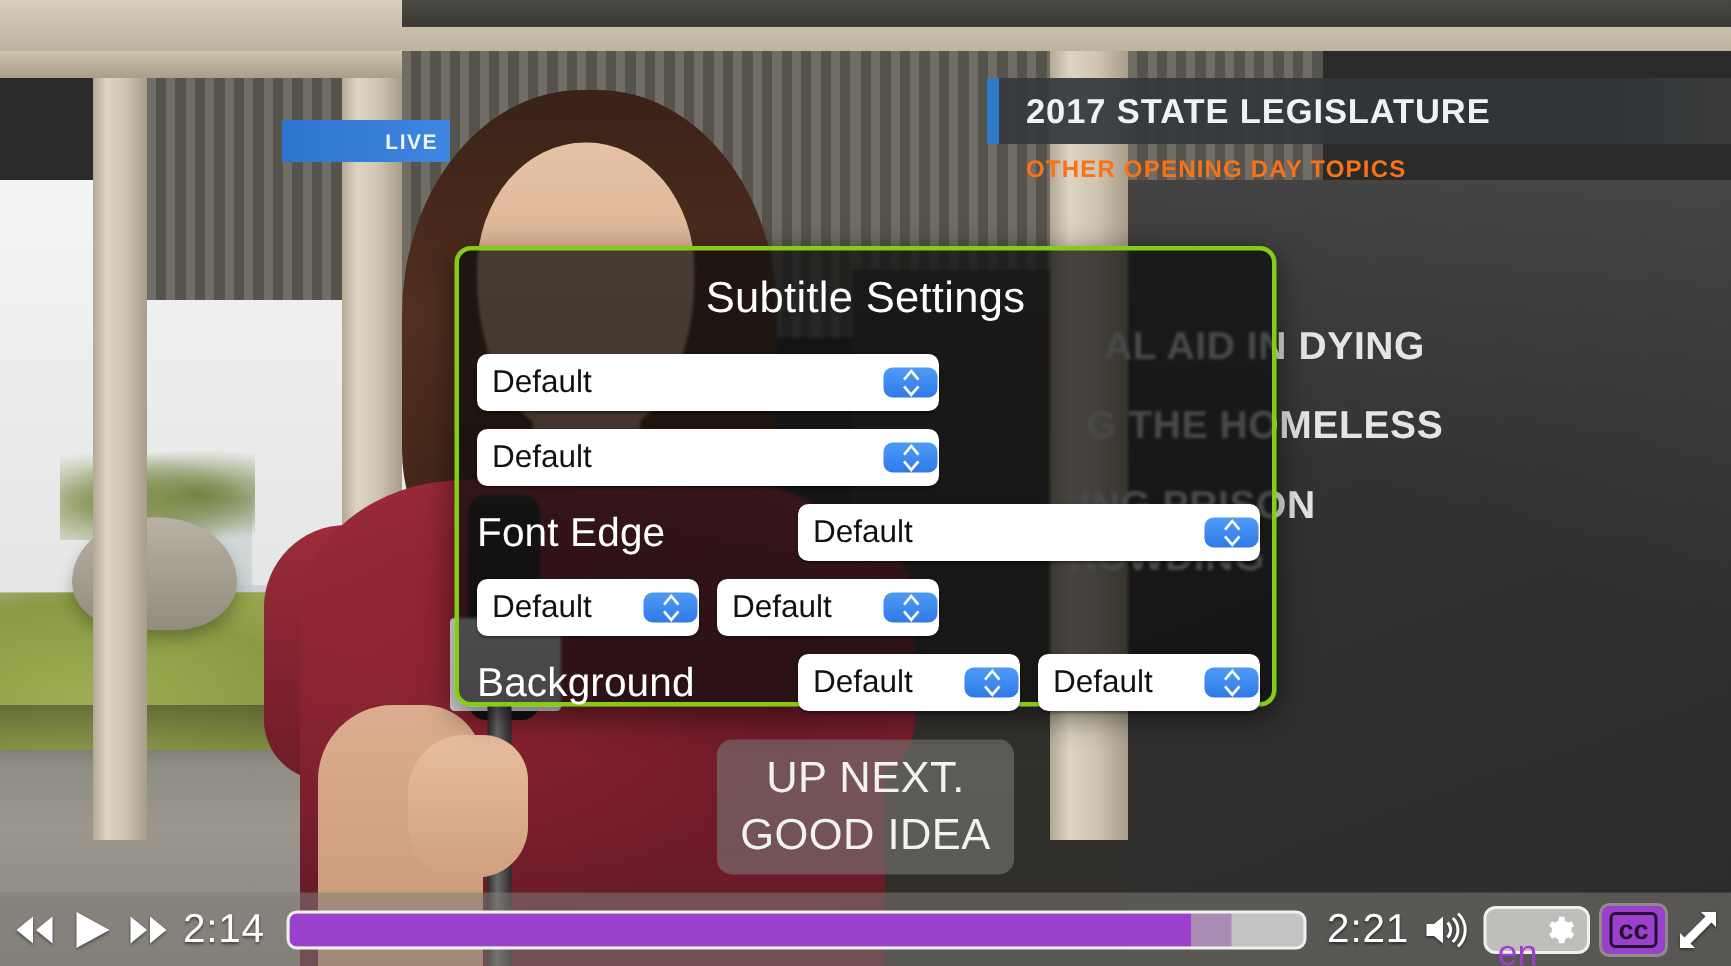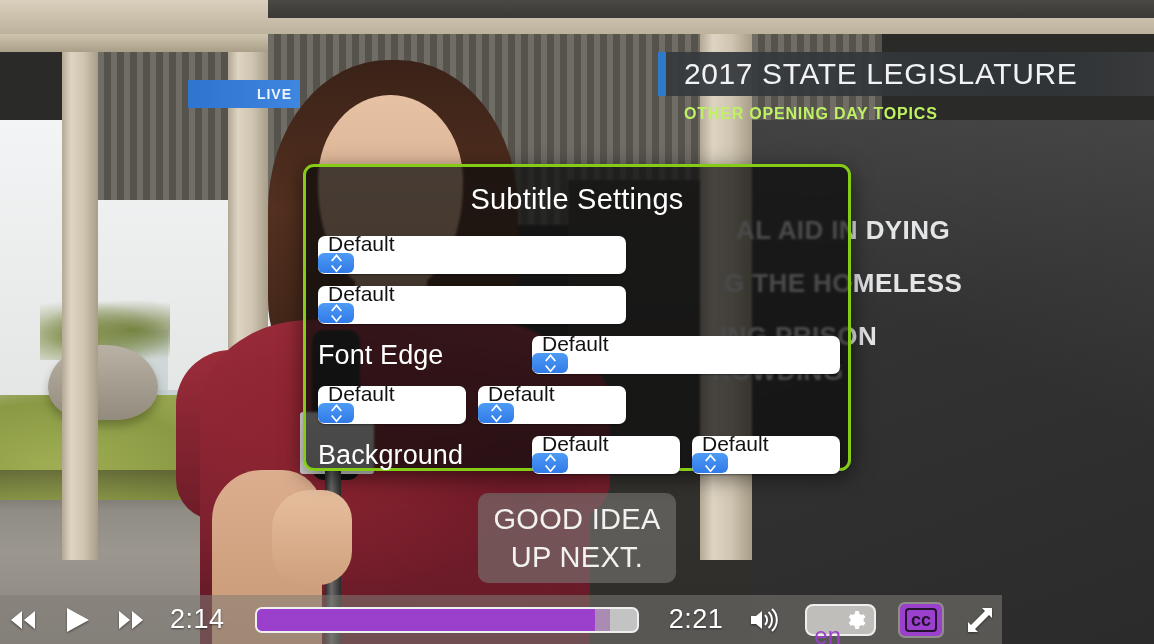--- a/index.html
+++ b/index.html
@@ -185,25 +185,25 @@
   .chyron { position: absolute; left: 658px; top: 52px; width: 496px; }
   .chyron-bar {
     position: relative; height: 44px;
     background: linear-gradient(90deg, rgba(54,58,62,.93) 0%, rgba(48,52,56,.93) 78%, rgba(70,74,78,.5) 100%);
     display: flex; align-items: center;
   }
   .chyron-accent {
     position: absolute; left: 0; top: 0; width: 8px; height: 44px; background: #2f79c9;
   }
   .chyron-title {
-    color: #f0f2f4; font-weight: normal; font-size: 30px;
+    color: #f0f2f4; font-weight: bold; font-size: 23px;
     letter-spacing: .6px; margin-left: 26px;
   }
   .chyron-sub {
-    color: #bef264; font-weight: bold; font-size: 16px;
+    color: #f97316; font-weight: bold; font-size: 16px;
     letter-spacing: .8px; margin: 9px 0 0 26px;
   }
 
   .topics {
     position: absolute; left: 760px; top: 215px; width: 394px;
   }
   .topic-line {
     color: #e3e5e6; font-weight: bold; font-size: 26px;
     letter-spacing: .4px; white-space: nowrap;
   }
@@ -242,27 +242,26 @@
     display: flex; align-items: center;
     height: 50px; padding: 0 0 0 12px;
   }
   .row-label {
     color: #ffffff; font-size: 27px; width: 214px;
     letter-spacing: .1px; white-space: nowrap;
   }
   .combos { display: flex; gap: 12px; align-items: center; }
 
   .combo {
-    display: flex; align-items: flex-start;
+    display: flex; align-items: center;
     background: #ffffff;
     border-radius: 7px;
     height: 38px;
     overflow: hidden;
     box-shadow: 0 1px 2px rgba(0,0,0,.4);
-    flex-direction: column;
   }
   .combo-wide { width: 308px; }
   .combo-half { width: 148px; }
   .combo-value {
     flex: 1; display: flex; align-items: center;
     padding-left: 10px;
     color: #111111; font-size: 21px;
     white-space: nowrap; overflow: hidden;
   }
   .stepper {
@@ -271,24 +270,24 @@
     border-radius: 6px;
     display: flex; flex-direction: column;
     align-items: center; justify-content: center;
     gap: 2px;
     margin: 1px 1px 1px 0;
   }
   .stepper svg { display: block; }
 
   
   .controls {
-    position: absolute; left: 0; bottom: 0; width: 1002px; height: 49px;
+    position: absolute; left: 0; bottom: 0; width: 1154px; height: 49px;
     background: rgba(128,124,118,.55);
     display: flex; align-items: center;
-    padding: 0 8px; box-sizing: border-box; gap: 24px;
+    padding: 0 8px; box-sizing: border-box; gap: 8px;
   }
   .ctrl-icon {
     display: flex; align-items: center; justify-content: center;
     filter: drop-shadow(0 1px 1px rgba(0,0,0,.5));
   }
   .time {
     color: #ffffff; font-size: 27px; letter-spacing: .5px;
     text-shadow: 0 1px 2px rgba(0,0,0,.5);
   }
   .scrub {
@@ -389,22 +388,22 @@
   </div>
 
   <div class="topics">
     <div class="topic-line topic-1">AL AID IN DYING</div>
     <div class="topic-line topic-2">G THE HOMELESS</div>
     <div class="topic-line topic-3">ING PRISON</div>
     <div class="topic-line topic-4">ROWDING</div>
   </div>
 
   <div class="upnext">
+    <div>UP NEXT.</div>
     <div>GOOD IDEA</div>
-    <div>UP NEXT.</div>
   </div>
 
   <div class="dialog">
     <div class="dialog-title">Subtitle Settings</div>
 
     <div class="rows">
 
       <div class="row">
         <div class="combos">
           <div class="combo combo-wide">

